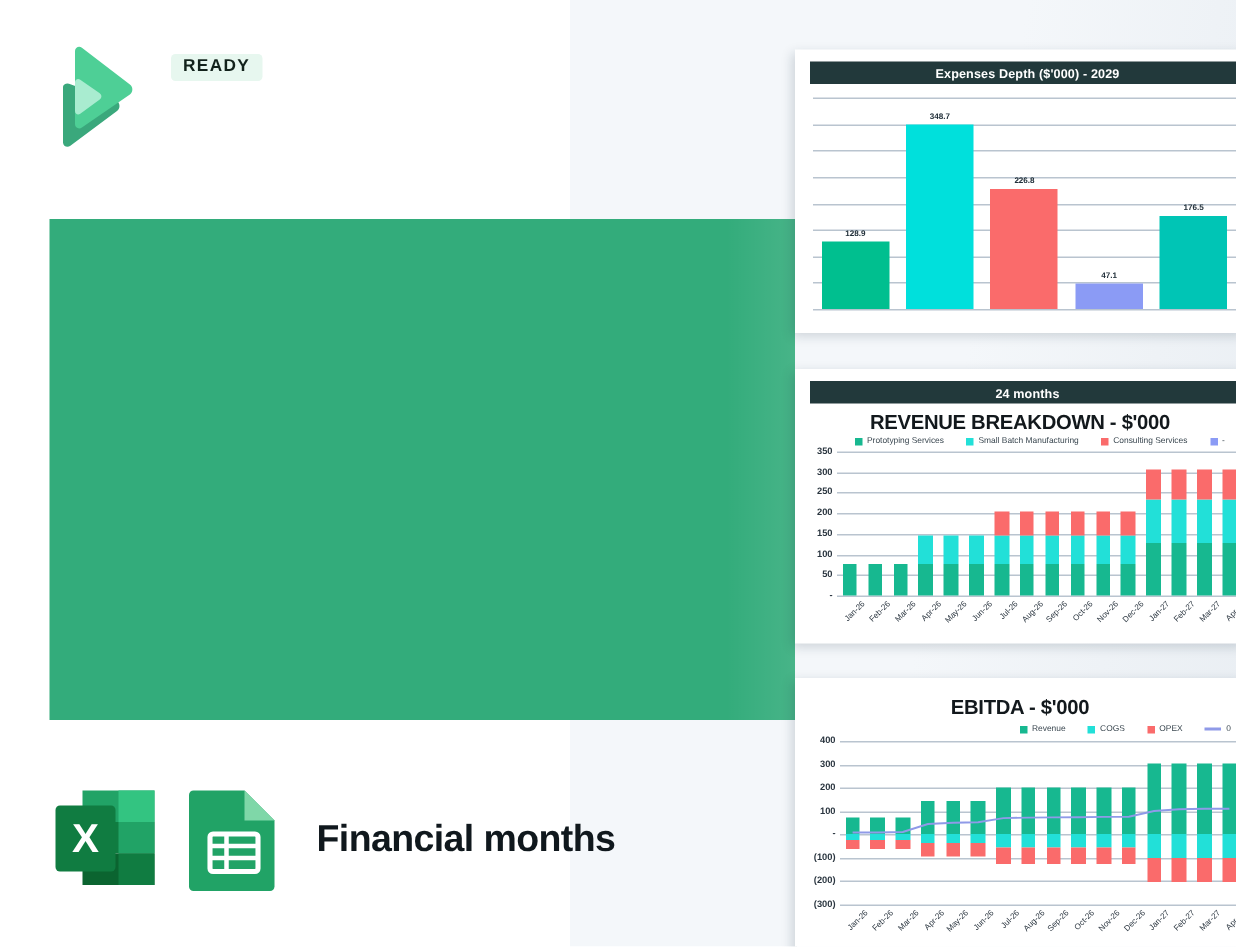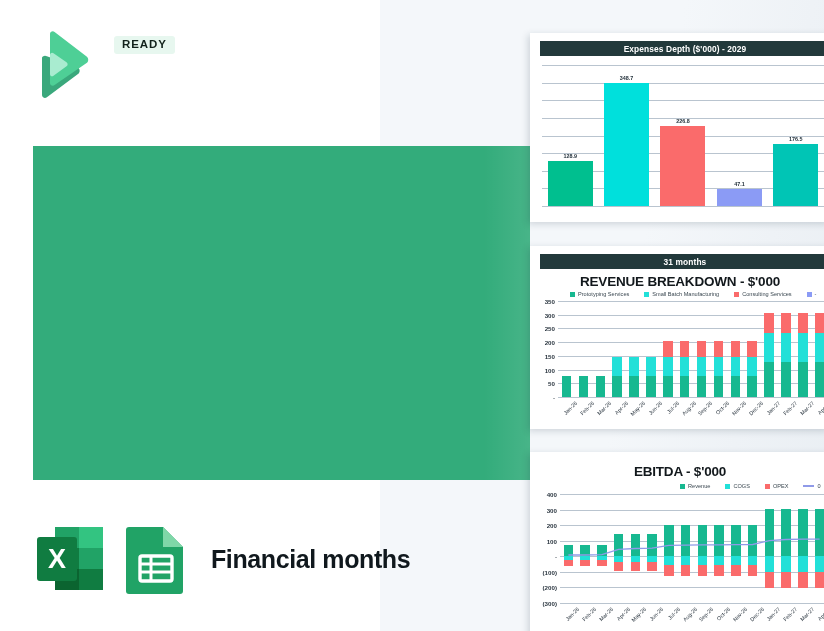--- a/index.html
+++ b/index.html
@@ -135,21 +135,21 @@
       <div class="dlabel" style="left:141.0px;top:53.1px;">226.8</div>
       <div class="bar" style="left:174.8px;width:45.1px;height:16.6px;background:#8b9bf5;"></div>
       <div class="dlabel" style="left:197.4px;top:116.4px;">47.1</div>
       <div class="bar" style="left:231.2px;width:45.1px;height:62.2px;background:#00c5b5;"></div>
       <div class="dlabel" style="left:253.8px;top:70.8px;">176.5</div>
     </div>
 </div>
 
 <div class="card" id="card-revenue">
   <div class="card-band">
-    <span>31 months</span>
+    <span>24 months</span>
   </div>
   <div class="chart-title" style="top:28px;">REVENUE BREAKDOWN - $'000</div>
   <div class="legend" id="legend2" style="left:40px;top:45px;">
       <div class="li">
         <div class="sw" style="background:#17b890;"></div>
         <span>Prototyping Services</span>
       </div>
       <div class="li">
         <div class="sw" style="background:#22e0d8;"></div>
         <span>Small Batch Manufacturing</span>

